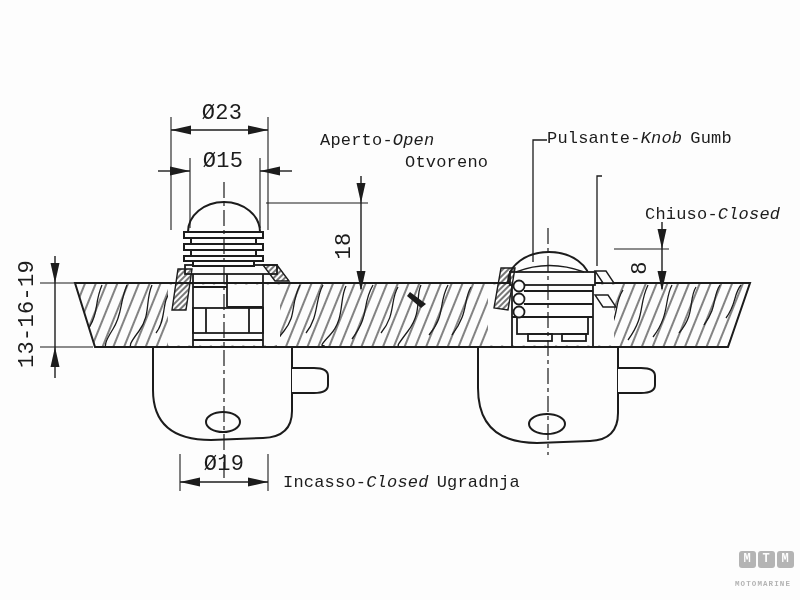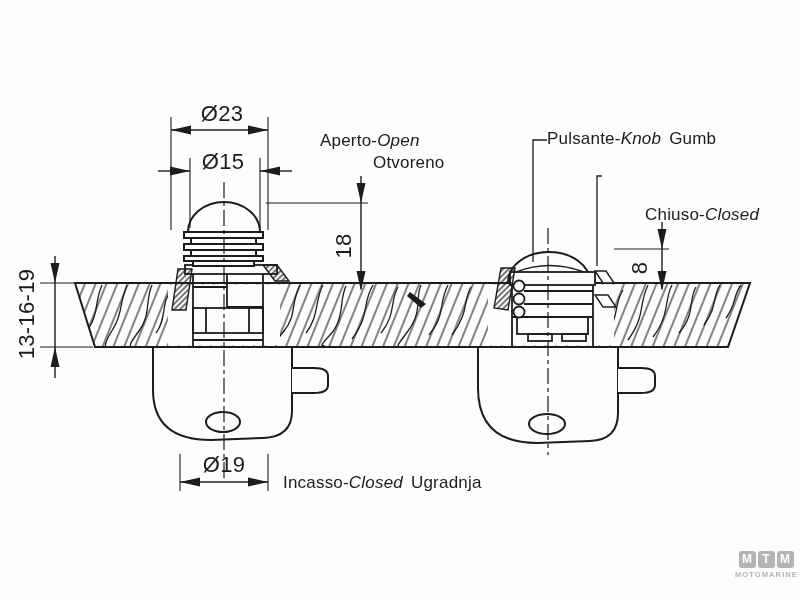--- a/index.html
+++ b/index.html
@@ -1,35 +1,35 @@
 <!DOCTYPE html>
 <html><head>
 <meta charset="utf-8">
 <style>
   html,body{margin:0;padding:0;}
   body{
     width:800px;height:600px;background:#fdfdfd;
     font-family:"Liberation Sans",sans-serif;color:#1c1c1c;
   }
-  .stage{position:relative;width:800px;height:600px;overflow:hidden;background:#fdfdfd;}
+  .stage{position:relative;width:800px;height:600px;overflow:hidden;background:#fdfdfd;font-family:Liberation Mono, monospace;}
   .stage > svg{position:absolute;left:0;top:0;}
   .lbl{position:absolute;font-size:17px;line-height:1.05;white-space:nowrap;letter-spacing:.2px;}
   .ital{font-style:italic;}
   .gap{margin-left:8px;margin-top:17px;}
   .dim{position:absolute;font-size:22px;white-space:nowrap;transform:translateX(-50%);letter-spacing:.3px;}
   .dim-rot{position:absolute;font-size:22px;white-space:nowrap;
            transform:translate(-50%,-50%) rotate(-90deg);letter-spacing:.3px;}
   .logo{position:absolute;left:735px;top:551px;width:62px;}
   .logo-squares{display:flex;gap:2px;justify-content:center;}
   .logo-sq{
     width:17px;height:17px;background:#b4b4b4;border-radius:3px;
     color:#fdfdfd;font-weight:bold;font-size:12px;line-height:17px;text-align:center;
   }
   .logo-name{
-    margin-top:2px;text-align:right;color:#b4b4b4;
+    margin-top:12px;text-align:left;color:#b4b4b4;
     font-size:7.5px;letter-spacing:1.1px;font-weight:bold;white-space:nowrap;
   }
 </style>
 </head>
 <body>
 
 <div class="stage">
 
 <svg width="800" height="600" viewBox="0 0 800 600">
   <defs>
@@ -199,21 +199,21 @@
 <div class="dim" style="left:222px;top:101px">Ø23</div>
 <div class="dim" style="left:223px;top:149px">Ø15</div>
 <div class="dim-rot" style="left:344px;top:246px">18</div>
 <div class="dim-rot" style="left:640px;top:268px">8</div>
 <div class="dim-rot" style="left:27px;top:314px">13-16-19</div>
 <div class="dim" style="left:224px;top:452px">Ø19</div>
 
 <div class="lbl" style="left:320px;top:132px">
   <span>Aperto-</span><span class="ital">Open</span>
 </div>
-<div class="lbl" style="left:373px;top:154px">Otvoreno</div>
+<div class="lbl" style="left:405px;top:154px">Otvoreno</div>
 
 <div class="lbl" style="left:547px;top:130px">
   <span>Pulsante-</span><span class="ital">Knob</span><span class="gap">Gumb</span>
 </div>
 
 
 <div class="lbl" style="left:645px;top:206px">
   <span>Chiuso-</span><span class="ital">Closed</span>
 </div>
 

